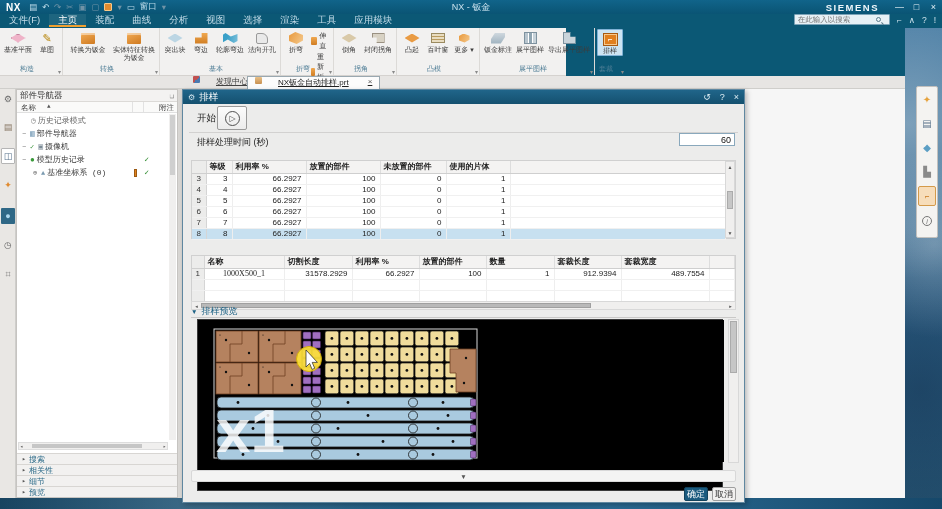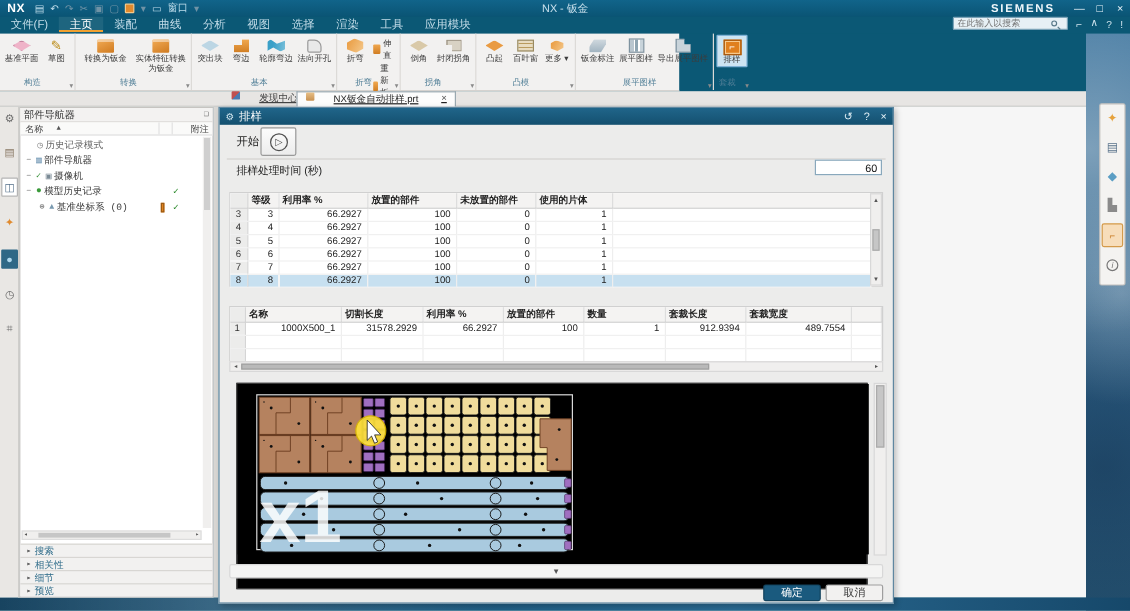--- a/index.html
+++ b/index.html
@@ -131,35 +131,35 @@
 
   .sect { left:8px; right:8px; height:12px; border-bottom:1px solid #c9c8c7; font-size:9px; color:#1d6285; display:flex; align-items:center; gap:4px; }
   .sect .tri { font-size:6.5px; color:#1d6285; }
 
   .tblwrap { background:#fff; border:1px solid #d0d0d0; }
   table.tbl { border-collapse:collapse; table-layout:fixed; background:#fff; font-size:8px; color:#222; }
   .tbl th { background:#f4f3f2; border-right:1px solid #ddd; border-bottom:1px solid #cfcfcf; font-weight:bold; text-align:left; padding:0 3px; height:12px; overflow:hidden; white-space:nowrap; font-size:8px; }
   .tbl td { border-right:1px solid #eee; border-bottom:1px solid #f0f0f0; padding:0 4px; height:11px; text-align:right; overflow:hidden; white-space:nowrap; }
   .tbl td.cnum, .tbl th.cnum { background:#ececeb; border-right:1px solid #d5d5d5; text-align:center; color:#333; padding:0 1px; }
   .tbl tr.sel td { background:#c7e0f0; }
-  .tbl td.lft { text-align:right; }
+  .tbl td.lft { text-align:center;font-family:Liberation Serif, serif; }
 
   .vscroll { width:10px; background:#f0efee; border:1px solid #d8d8d8; position:absolute; }
   .vscroll .arr { height:9px; display:flex; align-items:center; justify-content:center; font-size:5px; color:#555; }
   .vscroll .vthumb { margin:0 1px; height:18px; background:#c6c6c6; border:1px solid #ababab; }
   .hscroll { height:9px; background:#f0efee; border:1px solid #d8d8d8; position:absolute; display:flex; align-items:center; }
   .hscroll .arr { width:9px; text-align:center; font-size:5px; color:#555; }
   .hscroll .hthumb { width:390px; height:5px; background:#b9b9b9; border:1px solid #a0a0a0; }
 
   .preview-box { left:14px; top:215px; width:526px; height:172px; background:#000; border:1px solid #3a3a3a; }
   .preview-vscroll { left:545px; top:215px; width:11px; height:144px; }
   .preview-vscroll .vthumb { height:52px; margin-top:1px; }
   .collapse-bar { left:8px; right:8px; top:366px; height:12px; background:#f4f4f3; border:1px solid #d8d8d8; border-radius:2px; display:flex; align-items:center; justify-content:center; font-size:6.5px; color:#555; }
   .btnrow { position:absolute; right:8px; top:383px; display:flex; gap:4px; }
-  .dbtn { height:14px; font-size:9px; padding:0 14px; border-radius:2px; display:flex; align-items:center; font-family:inherit; }
+  .dbtn { height:14px; font-size:9px; padding:0 2px; border-radius:2px; display:flex; align-items:center; font-family:inherit; }
   .btn-ok { background:#1a5a7e; color:#fff; border:1px solid #12425c; }
   .btn-cancel { background:#f2f1f0; color:#333; border:1px solid #9e9e9e; }
 </style>
 </head>
 <body>
 
 <div id="app">
 
   <div class="abs titlebar">
     <span class="nx-logo">NX</span>
@@ -650,20 +650,24 @@
               </tr>
             </tbody>
         </table>
       </div>
       <div class="abs hscroll" style="left:8px;top:197px;width:545px;">
         <span class="arr">◂</span>
         <div class="hthumb"></div>
         <span class="arr" style="margin-left:auto;">▸</span>
       </div>
 
+      <div class="abs sect" style="top:202px;">
+        <span class="tri">▼</span>
+        <span>排样预览</span>
+      </div>
 
       <div class="abs preview-box">
         <svg width="526" height="142" viewBox="0 0 526 142" style="display:block;background:#000;">
           <g>
               <rect x="16" y="9" width="263" height="129" fill="none" stroke="#d9d9d9" stroke-width="1"></rect>
               <rect x="18" y="11" width="42" height="31" fill="#b5825f" stroke="#6e3f22" stroke-width="0.8"></rect>
               <path d="M44,11 v13 h-12 v18" fill="none" stroke="#6e3f22" stroke-width="0.8"></path>
               <circle cx="28" cy="20" r="1.2" fill="#111"></circle>
               <circle cx="51" cy="33" r="1.2" fill="#111"></circle>
               <circle cx="22" cy="15" r="0.6" fill="#111"></circle>

